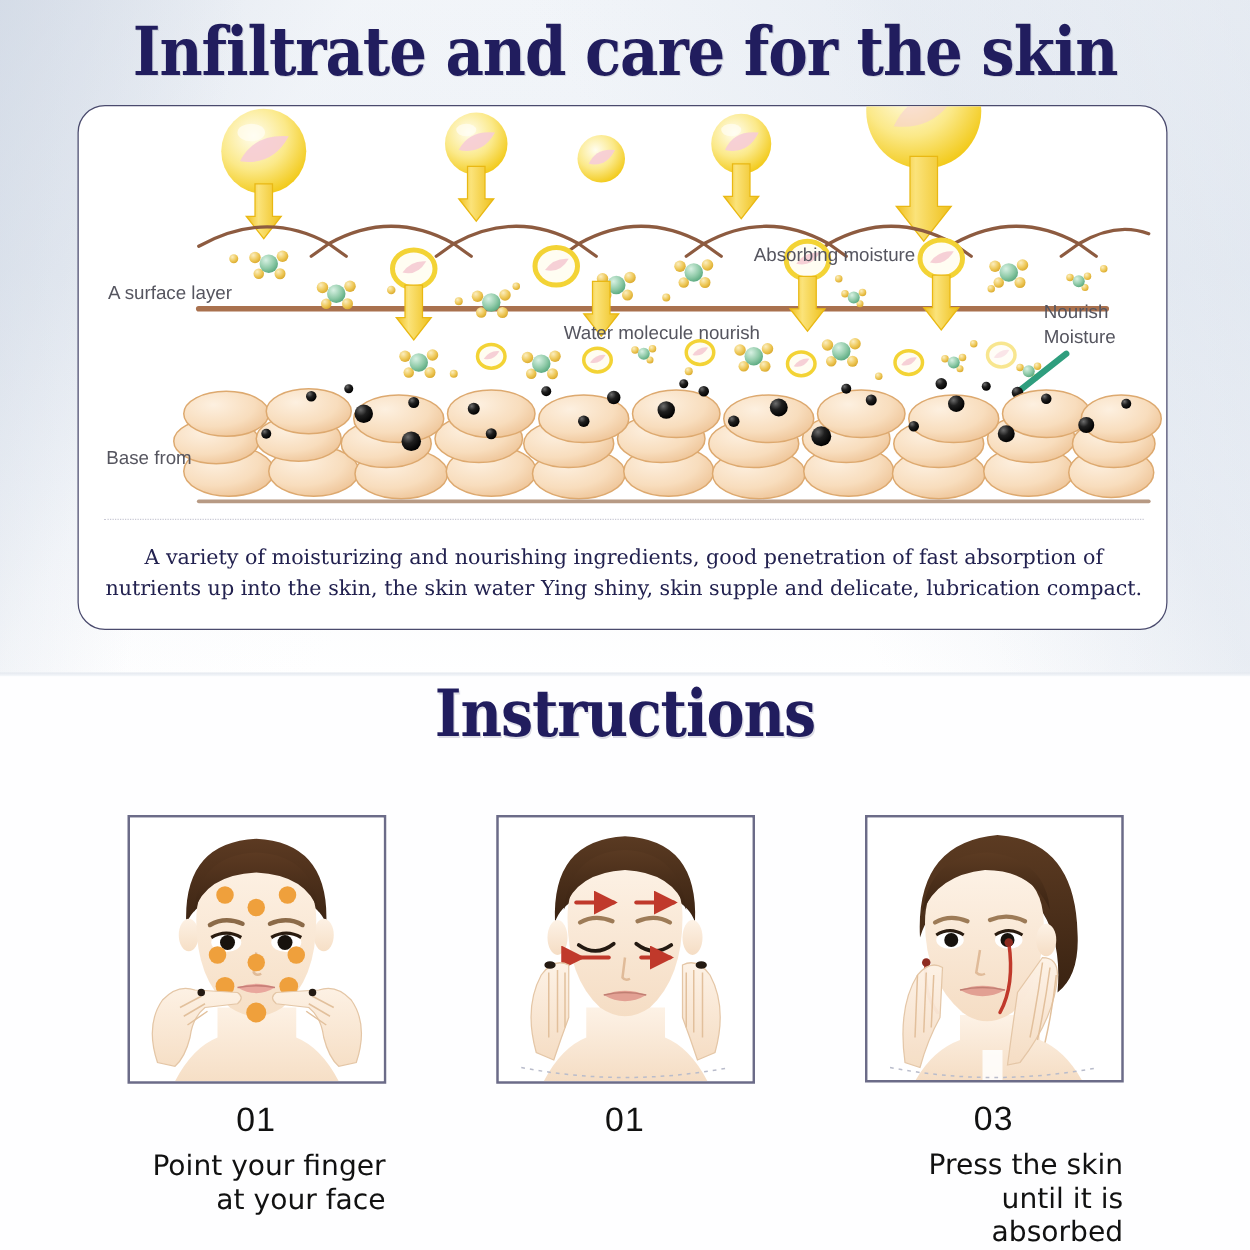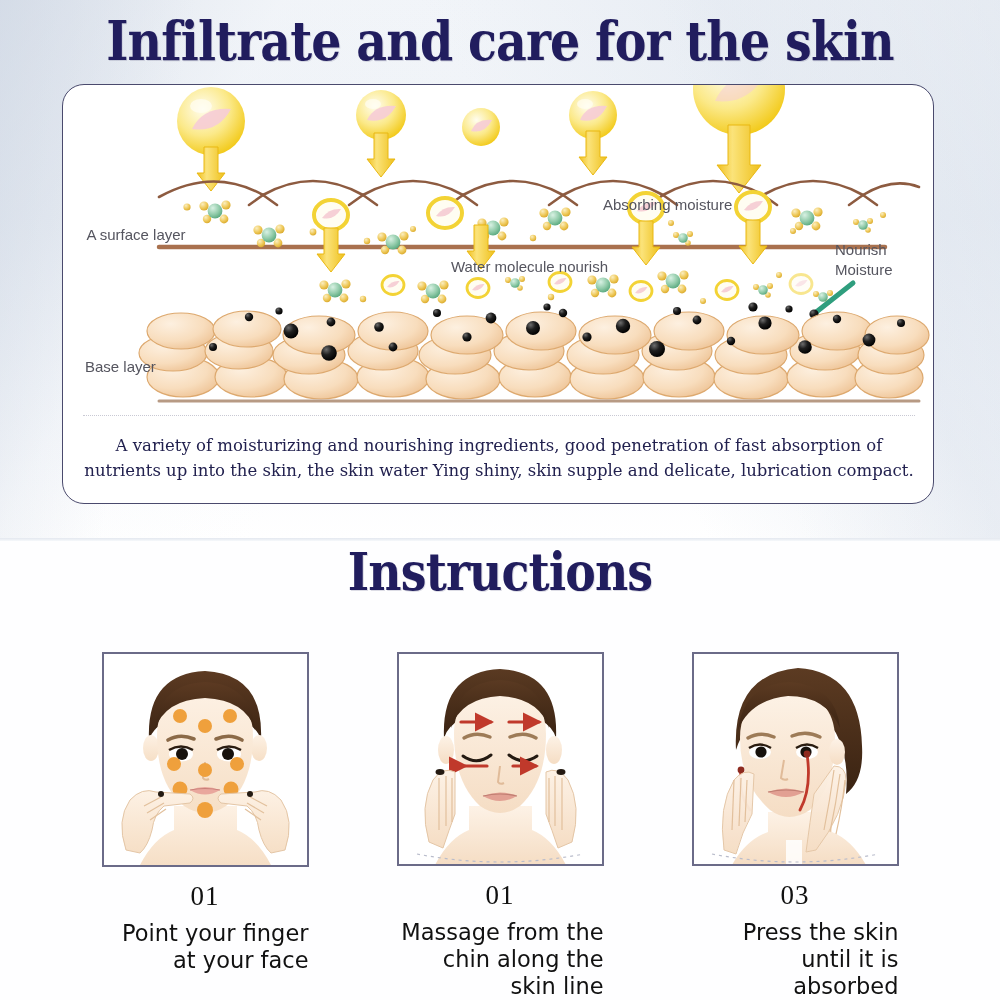--- a/index.html
+++ b/index.html
@@ -78,21 +78,21 @@
     display:flex;justify-content:center;gap:80px;
   }
   .step{width:215px;display:flex;flex-direction:column;align-items:center;}
   .step-panel{
     width:207px;height:215px;border:2px solid #6b6b88;background:#fff;
     box-sizing:border-box;position:relative;overflow:hidden;
   }
   .step-panel svg{position:absolute;left:0;top:0;}
   .step-number{
     margin-top:14px;font-size:27px;color:#111;font-weight:500;
-    font-family:Liberation Serif, serif;letter-spacing:1px;
+    font-family:Liberation Sans, sans-serif;letter-spacing:1px;
   }
   .step-caption{
     margin-top:8px;font-size:22.5px;line-height:27px;color:#111;
     font-family:"DejaVu Sans",sans-serif;text-align:right;width:207px;
   }
 </style>
 </head>
 <body>
 
 <div id="bg-top"></div>
@@ -365,21 +365,21 @@
       <circle cx="216" cy="226" r="3.6" fill="url(#blackG)"></circle>
       <circle cx="484" cy="222" r="3.6" fill="url(#blackG)"></circle>
       <circle cx="690" cy="222" r="4.6" fill="url(#blackG)"></circle>
       <circle cx="726" cy="224" r="3.6" fill="url(#blackG)"></circle>
     </g>
 
     <line x1="96" y1="316" x2="856" y2="316" stroke="#b79a84" stroke-width="3" stroke-linecap="round"></line>
   </svg>
 
   <div class="diagram-label" id="label-surface">A surface layer</div>
-  <div class="diagram-label" id="label-base">Base layer</div>
+  <div class="diagram-label" id="label-base">Base from</div>
   <div class="diagram-label" id="label-absorbing">Absorbing moisture</div>
   <div class="diagram-label" id="label-water">Water molecule nourish</div>
   <div class="diagram-label" id="label-nourish">Nourish Moisture</div>
 
   <div id="dotted-divider"></div>
   <div id="diagram-caption">A variety of moisturizing and nourishing ingredients, good penetration of fast absorption of nutrients up into the skin, the skin water Ying shiny, skin supple and delicate, lubrication compact.</div>
 </div>
 
 <div class="headline" id="title-instructions">Instructions</div>
 
@@ -508,21 +508,20 @@
           <path d="M 163 124 L 163 176"></path>
             <path d="M 156 122 L 156 172"></path>
             <path d="M 150 124 L 150 168"></path>
         </g>
         <ellipse cx="41" cy="118" rx="4.5" ry="3" fill="#241a12"></ellipse>
         <ellipse cx="162" cy="118" rx="4.5" ry="3" fill="#241a12"></ellipse>
         <path d="M 18 200 Q 101 216 185 200" stroke="#b9bccb" stroke-width="1.2" fill="none" stroke-dasharray="3 4"></path>
       </svg>
     </div>
     <div class="step-number">01</div>
-    <div class="step-caption">Massage from the chin along the skin line</div>
   </div>
 
   <div class="step">
     <div class="step-panel">
       <svg viewBox="0 0 203 211" width="203" height="211">
         <defs>
           <linearGradient id="skin3" x1="0" y1="0" x2="0" y2="1">
             <stop offset="0%" stop-color="#fdf2e6"></stop>
               <stop offset="100%" stop-color="#f5ddc4"></stop>
           </linearGradient>

